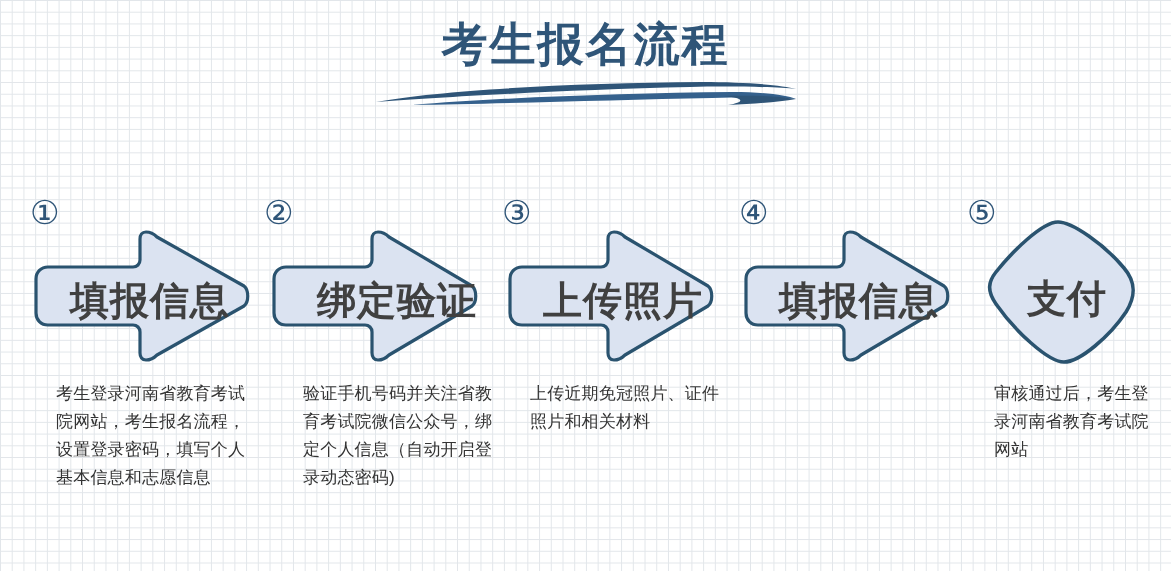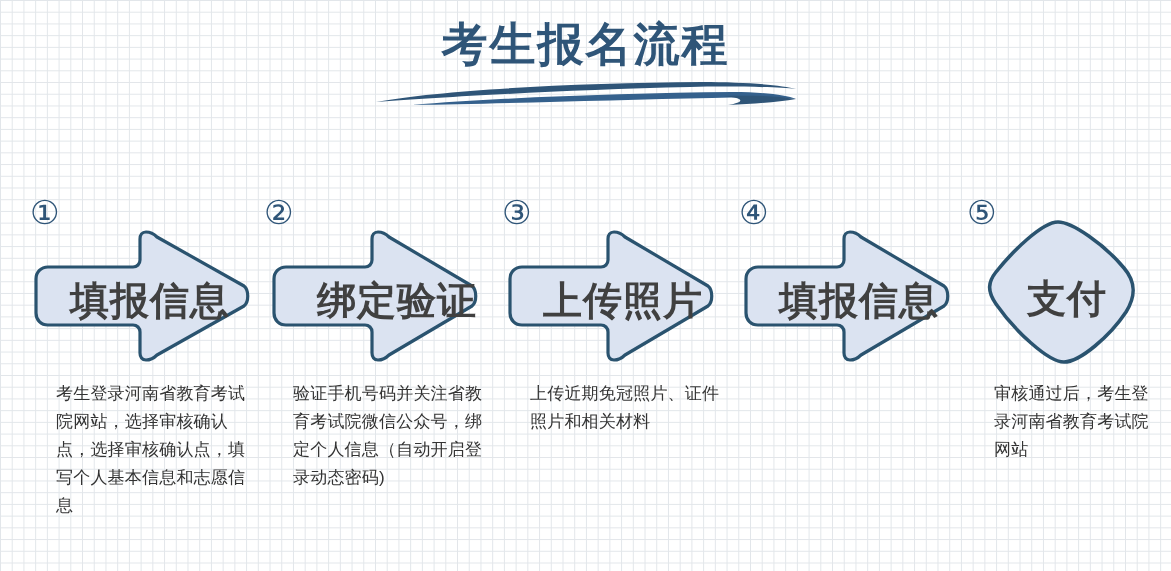--- a/index.html
+++ b/index.html
@@ -110,21 +110,21 @@
   #shape-4 { left: 740px; }
   #shape-5 { left: 984px; top: 216px; }
 
   #label-1 { left: 70px; top: 274px; }
   #label-2 { left: 306px; top: 274px; margin-left: 11px; }
   #label-3 { left: 543px; top: 274px; }
   #label-4 { left: 779px; top: 274px; }
   #label-5 { left: 1027px; top: 272px; }
 
   #desc-1 { left: 56px;  width: 190px; }
-  #desc-2 { left: 293px; width: 192px; }
+  #desc-2 { left: 303px; width: 192px; }
   #desc-3 { left: 530px; width: 192px; }
   #desc-4 { left: 760px; width: 196px; }
   #desc-5 { left: 994px; width: 170px; }
 </style>
 </head>
 <body>
 
 <div id="grid-background"></div>
 
 <div id="page-root">
@@ -156,21 +156,21 @@
                C11,97 6,92 6,85
                L6,51
                C6,44 11,39 18,39
                L103,39
                C107,39 110,36 110,32
                L110,11
                C110,7 112,4 116,4 Z" fill="#dbe3f1" stroke="#2a536f" stroke-width="3.2" stroke-linejoin="round" stroke-linecap="round"></path>
     </svg>
   </div>
   <span class="shape-label" id="label-1">填报信息</span>
-  <div class="desc" id="desc-1">考生登录河南省教育考试院网站，选择审核确认点，选择审核确认点，填写个人基本信息和志愿信息</div>
+  <div class="desc" id="desc-1">考生登录河南省教育考试院网站，考生报名流程，设置登录密码，填写个人基本信息和志愿信息</div>
 
   <span class="step-badge" id="badge-2">②</span>
 
   <div class="shape-wrap" id="shape-2">
     <svg class="shape-svg" width="212" height="136" viewBox="0 0 212 136" xmlns="http://www.w3.org/2000/svg">
       <path d="M110,4
                C114,4 118,6 121,9
                L204,58
                C209,62 209,74 204,78
                L121,127

